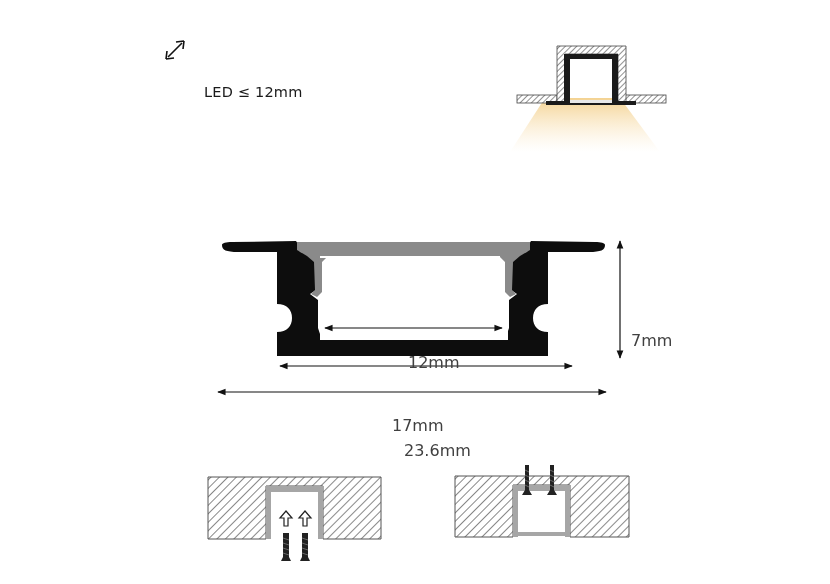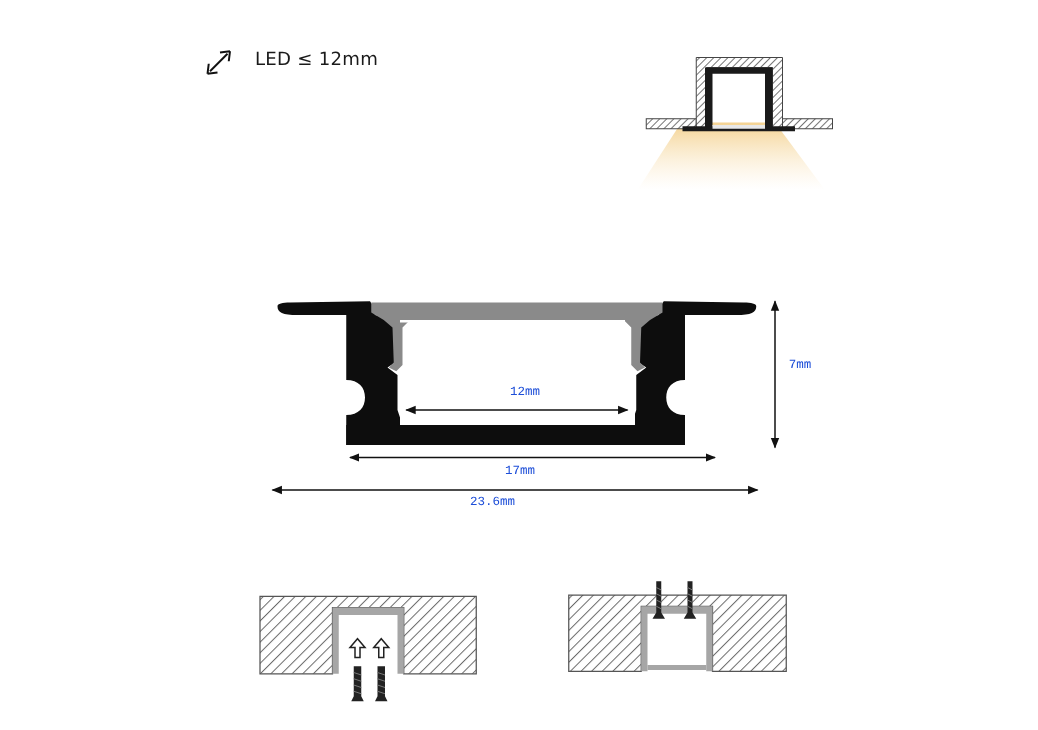--- a/index.html
+++ b/index.html
@@ -1,19 +1,19 @@
 <!DOCTYPE html>
 <html><head>
   <meta charset="utf-8">
   <style>
     html, body { margin: 0; padding: 0; background: #ffffff; }
     body { width: 830px; height: 584px; position: relative; overflow: hidden; font-family: "DejaVu Sans", sans-serif; color: #1a1a1a; }
-    .abs { position: absolute; }
+    .abs { position: absolute; margin-top: 44px; }
     .led-label { left: 204px; top: 40px; font-size: 14.5px; letter-spacing: 0.2px; }
-    .dim-label { font-size: 10px; color: #1d4ed8; font-family: Liberation Mono, monospace; }
+    .dim-label { font-size: 16px; color: #404040; }
     svg { position: absolute; left: 0; top: 0; }
   </style>
 </head>
 <body>
 
 <svg width="830" height="584" viewBox="0 0 830 584">
   <defs>
     <pattern id="hatch" patternUnits="userSpaceOnUse" width="6" height="6" patternTransform="rotate(45)">
       <rect width="6" height="6" fill="#ffffff"></rect>
       <line x1="0" y1="0" x2="0" y2="6" stroke="#6a6a6a" stroke-width="1.6"></line>
@@ -92,15 +92,15 @@
     <g>
       <path d="M525,465 L529,465 L529,490 L532,495 L522,495 L525,490 Z" fill="#222"></path>
       <path d="M550,465 L554,465 L554,490 L557,495 L547,495 L550,490 Z" fill="#222"></path>
       <path d="M525,470 L529,472 M525,475 L529,477 M525,480 L529,482 M525,485 L529,487 M550,470 L554,472 M550,475 L554,477 M550,480 L554,482 M550,485 L554,487" stroke="#777" stroke-width="0.8"></path>
     </g>
   </g>
 </svg>
 
 <div class="abs led-label">LED ≤ 12mm</div>
 <div class="abs dim-label" style="left:408px; top:309px;">12mm</div>
-<div class="abs dim-label" style="left:404px; top:372px;">17mm</div>
-<div class="abs dim-label" style="left:376px; top:397px;">23.6mm</div>
+<div class="abs dim-label" style="left:392px; top:372px;">17mm</div>
+<div class="abs dim-label" style="left:404px; top:397px;">23.6mm</div>
 <div class="abs dim-label" style="left:631px; top:287px;">7mm</div>
 
 </body></html>

